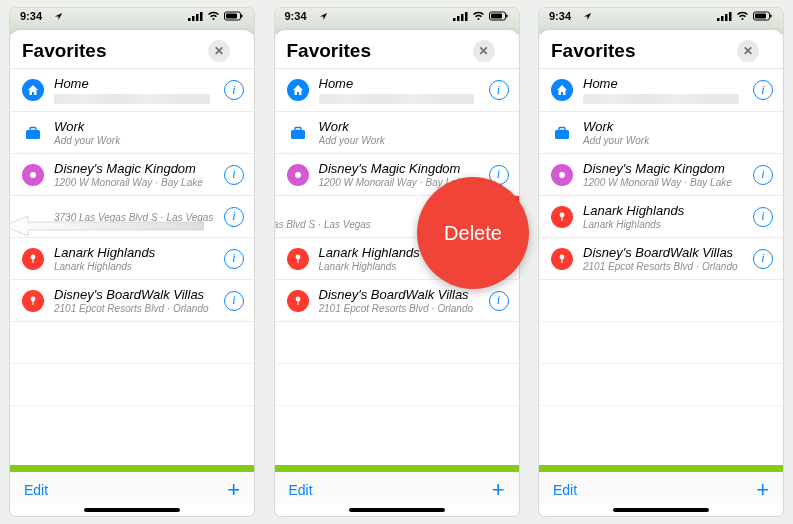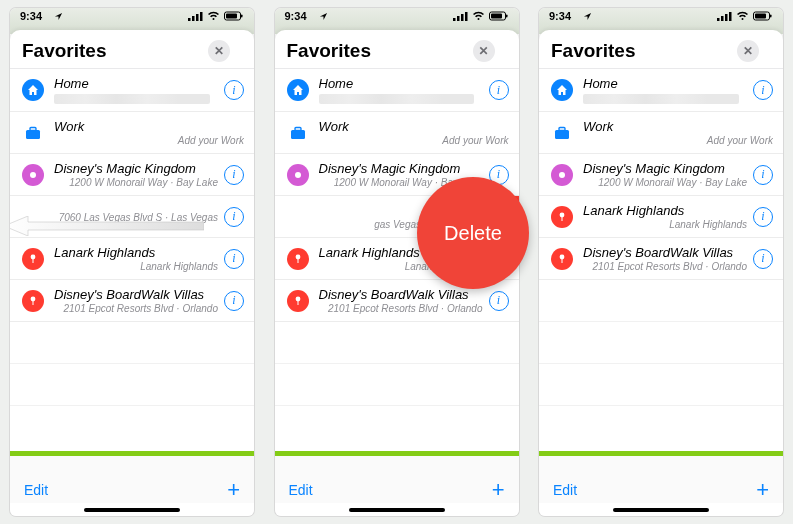--- a/index.html
+++ b/index.html
@@ -109,21 +109,21 @@
   .row .primary {
     font-size: 13px;
     font-weight: 500;
     color:#000;
     white-space: nowrap; overflow: hidden; text-overflow: ellipsis;
   }
   .row .secondary {
     font-size: 10px;
     color:#8e8e93;
     margin-top:1px;
-    white-space: nowrap; overflow: hidden; text-overflow: ellipsis; text-align: right;
+    white-space: nowrap; overflow: hidden; text-overflow: ellipsis;
   }
   .blur-sub {
     height:10px;
     background:linear-gradient(90deg,#e8e8e8,#eee 20%,#e6e6e6 40%,#eee 60%,#e8e8e8 80%);
     border-radius:2px;
     filter: blur(0.5px);
     margin-top:3px;
     width:95%;
   }
   .info-btn {
@@ -135,22 +135,22 @@
     font-size:12px;
     font-style: italic;
     font-family: Georgia, serif;
     margin-left:6px;
     flex-shrink:0;
   }
   .toolbar {
     display:flex;
     justify-content:space-between;
     align-items:center;
-    padding: 24px 14px 3px 14px;
-    border-top:5px solid #84cc16;
+    padding: 8px 14px 3px 14px;
+    border-top:7px solid #84cc16;
     background:#fafafa;
   }
   .edit-link { color:#0a84ff; font-size:14px; }
   .add-btn { color:#0a84ff; font-size:22px; font-weight:300; line-height:20px;}
   .home-indicator {
     height:4px; width:96px; background:#000;
     border-radius:3px;
     margin: 5px auto 4px auto;
   }
 
@@ -286,21 +286,21 @@
           </div>
           <div class="info-btn">
               <span>i</span>
             </div>
         </div>
 
         <div class="row">
           <div class="icon" style="visibility:hidden"></div>
           <div class="texts">
             <div class="primary"></div>
-            <div class="secondary">7060 Las Vegas Blvd S · Las Vegas</div>
+            <div class="secondary">3730 Las Vegas Blvd S · Las Vegas</div>
           </div>
           <div class="info-btn">
               <span>i</span>
             </div>
         </div>
 
         <div class="row">
           <div class="icon icon-red">
             <svg width="8" height="10" viewBox="0 0 8 10">
                 <circle cx="4" cy="3" r="2.4" fill="#fff"></circle>

